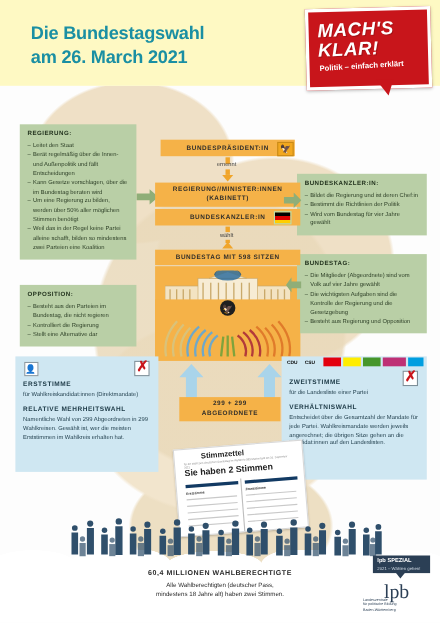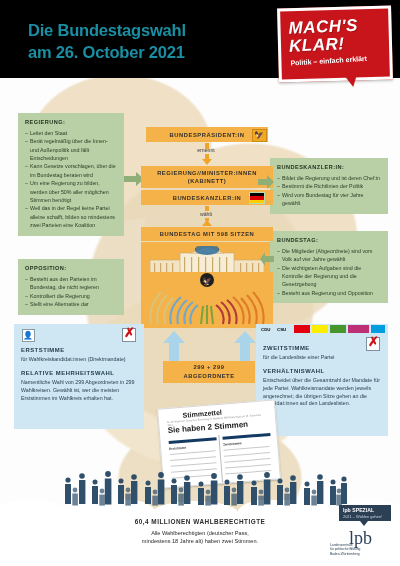--- a/index.html
+++ b/index.html
@@ -34,21 +34,21 @@
     content:"";position:absolute;left:0;top:-14px;width:400px;height:20px;
     background:
       radial-gradient(ellipse 40px 14px at 30px 14px,#fff 0 98%,rgba(255,255,255,0) 100%),
       radial-gradient(ellipse 46px 16px at 110px 13px,#fff 0 98%,rgba(255,255,255,0) 100%),
       radial-gradient(ellipse 44px 13px at 195px 14px,#fff 0 98%,rgba(255,255,255,0) 100%),
       radial-gradient(ellipse 48px 16px at 285px 13px,#fff 0 98%,rgba(255,255,255,0) 100%),
       radial-gradient(ellipse 40px 14px at 368px 14px,#fff 0 98%,rgba(255,255,255,0) 100%);
   }
 
   
-  .header{position:absolute;left:0;top:0;width:400px;height:78px;background:#000000;z-index:6;}
+  .header{position:absolute;left:0;top:0;width:400px;height:78px;background:#fef9c3;z-index:6;}
   .title{
     position:absolute;left:28px;top:20px;width:250px;
     color:#1a8fa3;font-size:16.5px;font-weight:bold;line-height:1.32;letter-spacing:-.2px;
   }
   .logo-badge{
     position:absolute;right:8px;top:7px;width:108px;height:68px;
     background:#c8151b;transform:rotate(-1.5deg);
     border:3px solid #fff;box-shadow:0 1px 3px rgba(0,0,0,.28);
     z-index:7;
   }
@@ -200,21 +200,21 @@
 <body>
 
 <div class="page">
 
   <div class="bg-map"></div>
   <div class="bg-map2"></div>
 
   <div class="header">
     <div class="title">
       <div>Die Bundestagswahl</div>
-      <div>am 26. October 2021</div>
+      <div>am 26. March 2021</div>
     </div>
   </div>
   <div class="logo-badge">
     <div class="l1">MACH'S</div>
     <div class="l2">KLAR!</div>
     <div class="l3">Politik – einfach erklärt</div>
   </div>
   <div class="logo-tail"></div>
 
   <div class="gbox" id="box-regierung">

